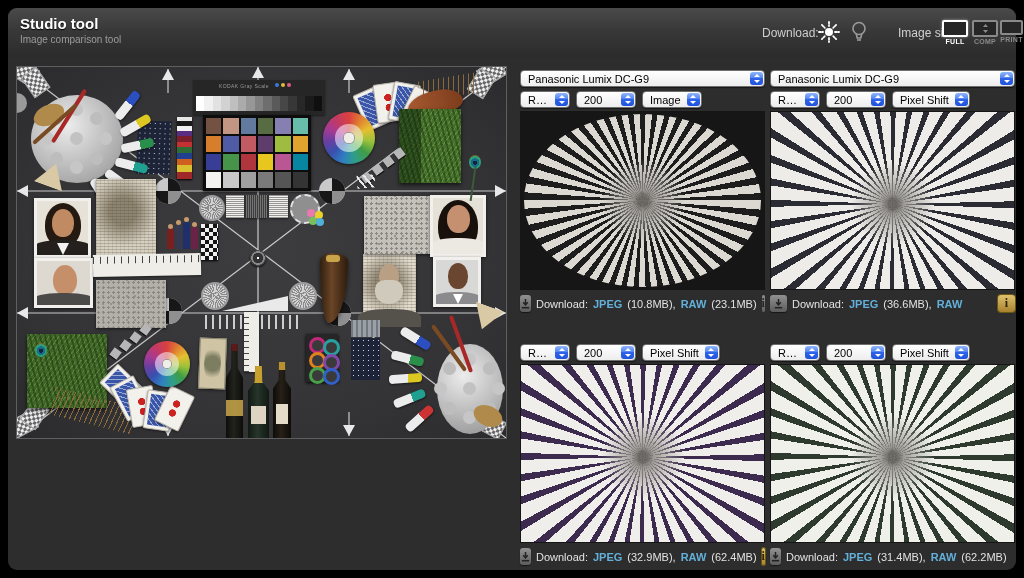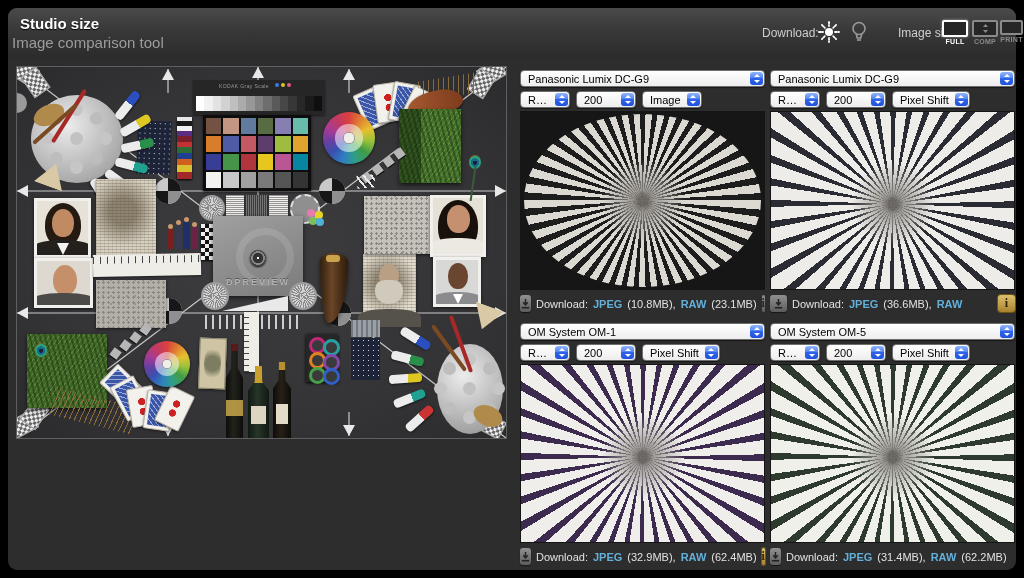--- a/index.html
+++ b/index.html
@@ -3,21 +3,21 @@
 <meta charset="utf-8">
 <style>
   html,body{margin:0;padding:0;background:#000;width:1024px;height:578px;
     font-family:"Liberation Sans",sans-serif;-webkit-font-smoothing:antialiased;overflow:hidden;}
   .abs{position:absolute;}
   #frame{position:absolute;left:8px;top:8px;width:1008px;height:562px;background:#2d2d2d;border-radius:9px;}
   
   #hdr{position:absolute;left:8px;top:8px;width:1008px;height:50px;border-radius:9px 9px 0 0;
     background:linear-gradient(180deg,#4a4a4a 0%,#383838 45%,#2b2b2b 100%);}
   #title{left:12px;top:7px;color:#fff;font-size:15px;font-weight:bold;text-shadow:0 1px 1px #000;}
-  #subtitle{left:4px;top:26px;color:#9c9c9c;font-size:15px;}
+  #subtitle{left:12px;top:26px;color:#9c9c9c;font-size:10px;}
   .hdr-label{color:#cfcfcf;font-size:12px;top:18px;}
   #lighting-label{left:754px;}
   #imagesize-label{left:890px;}
   .hicon{top:10px;width:26px;height:28px;display:flex;align-items:center;justify-content:center;}
   #sun{left:808px;} #bulb{left:838px;}
   .size-btn{top:12px;display:flex;flex-direction:column;align-items:center;gap:1px;cursor:pointer;}
   #sz0{left:934px;} #sz1{left:964px;} #sz2{left:992px;}
   .size-rect{width:22px;height:13px;border:2px solid #8a8a8a;border-radius:2px;background:#262626;
     display:flex;align-items:center;justify-content:center;}
   .size-btn .size-label{font-size:7px;font-weight:bold;color:#8a8a8a;letter-spacing:.3px;}
@@ -156,21 +156,21 @@
     font-family:"Liberation Serif",serif;font-weight:bold;font-size:12px;cursor:pointer;}
   .infobtn.plain{background:linear-gradient(#8f8f8f,#5e5e5e);color:#262626;}
   .infobtn.gold{background:linear-gradient(#ddc06e,#a8822e);color:#312500;box-shadow:0 0 0 1px #6b5712;}
 </style>
 </head>
 <body>
 
 <div id="frame"></div>
 
 <div id="hdr">
-  <div id="title" class="abs">Studio size</div>
+  <div id="title" class="abs">Studio tool</div>
   <div id="subtitle" class="abs">Image comparison tool</div>
   <div id="lighting-label" class="abs hdr-label">Download:</div>
   <div id="sun" class="abs hicon">
     <svg width="24" height="24" viewBox="0 0 24 24">
       <circle cx="12" cy="12" r="4" fill="#fff"></circle>
       <g stroke="#fff" stroke-width="1.8" stroke-linecap="round" stroke-dasharray="1.6 1.6">
         <line x1="12" y1="2" x2="12" y2="6"></line>
           <line x1="12" y1="18" x2="12" y2="22"></line>
         <line x1="2" y1="12" x2="6" y2="12"></line>
           <line x1="18" y1="12" x2="22" y2="12"></line>
@@ -373,23 +373,20 @@
   <div class="abs respatch dark" style="left:229px;top:128px;width:21px;height:23px;"></div>
   <div class="abs respatch" style="left:252px;top:128px;width:19px;height:23px;"></div>
   <div class="abs dashedc" style="left:273px;top:127px;width:26px;height:26px;"></div>
   <div class="abs" style="left:290px;top:142px;width:18px;height:18px;">
     <div class="pom" style="left:0;top:0;background:#e87ab0;"></div>
       <div class="pom" style="left:8px;top:2px;background:#e8d22a;"></div>
     <div class="pom" style="left:2px;top:8px;background:#7ac05a;"></div>
       <div class="pom" style="left:9px;top:9px;background:#50b0d8;"></div>
   </div>
 
-  <div id="plate" class="abs" style="left:196px;top:149px;width:90px;height:80px;">
-    <div id="plate-logo">DPREVIEW</div>
-  </div>
   <div id="knob" class="abs" style="left:233px;top:183px;width:16px;height:16px;"></div>
   <div class="dial abs" style="left:184px;top:215px;width:24px;height:24px;"></div>
   <div class="dial abs" style="left:272px;top:215px;width:24px;height:24px;"></div>
   <div class="abs wedge" style="left:205px;top:229px;width:66px;height:15px;"></div>
   <div class="abs comb" style="left:188px;top:248px;width:96px;height:14px;"></div>
   <div class="abs rulerv" style="left:227px;top:245px;width:15px;height:60px;"></div>
 
   <div id="hair" class="abs" style="left:303px;top:186px;width:28px;height:70px;"></div>
   <div class="abs etch" style="left:346px;top:187px;width:53px;height:69px;background-color:#e2dccf;">
     <div class="faceblob" style="left:16px;top:10px;width:20px;height:24px;background:#b9a084;"></div>
@@ -563,24 +560,20 @@
     <span>Download:</span>
     <a class="link">JPEG</a>
     <span>(36.6MB),</span>
     <a class="link">RAW</a>
     <span></span>
     <span class="infobtn gold">i</span>
   </div>
 </div>
 
 <div class="panel" style="left:520px;top:323px;">
-  <div class="mselect cam">
-    <span class="val">OM System OM-1</span>
-    <span class="stepper"></span>
-    </div>
   <div class="subrow">
     <div class="mselect w-fmt">
         <span class="val">RAW</span>
         <span class="stepper"></span>
       </div>
     <div class="mselect w-iso">
         <span class="val">200</span>
         <span class="stepper"></span>
       </div>
     <div class="mselect w-mode">
@@ -602,24 +595,20 @@
     <span>Download:</span>
     <a class="link">JPEG</a>
     <span>(32.9MB),</span>
     <a class="link">RAW</a>
     <span>(62.4MB)</span>
     <span class="infobtn gold">i</span>
   </div>
 </div>
 
 <div class="panel" style="left:770px;top:323px;">
-  <div class="mselect cam">
-    <span class="val">OM System OM-5</span>
-    <span class="stepper"></span>
-    </div>
   <div class="subrow">
     <div class="mselect w-fmt">
         <span class="val">RAW</span>
         <span class="stepper"></span>
       </div>
     <div class="mselect w-iso">
         <span class="val">200</span>
         <span class="stepper"></span>
       </div>
     <div class="mselect w-mode">

